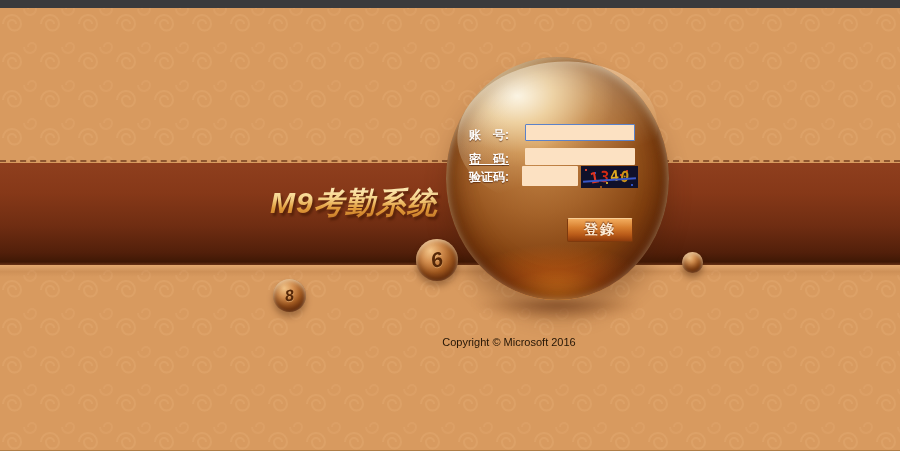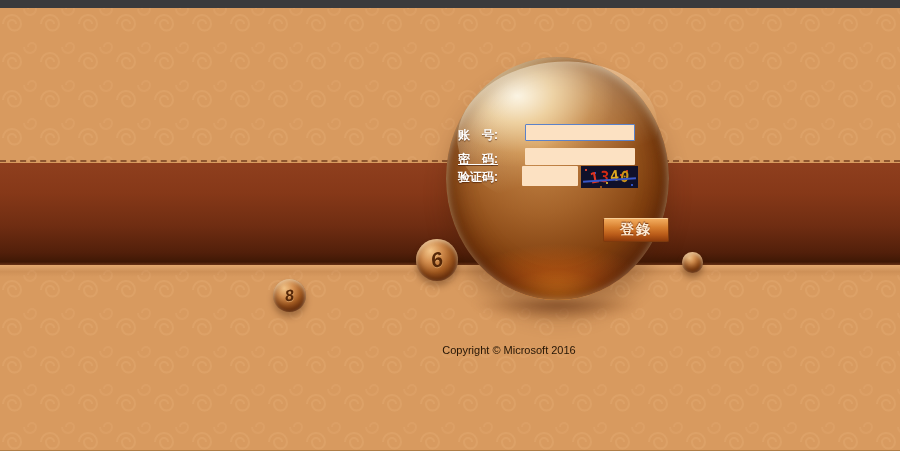--- a/index.html
+++ b/index.html
@@ -53,21 +53,21 @@
     transform:rotate(-7deg);
   }
   .sphere-reflection {
     position:absolute; left:450px; top:301px; width:214px; height:40px; z-index:2;
     background:radial-gradient(ellipse 50% 55% at 50% 8%, rgba(110,55,22,0.55) 0%, rgba(145,85,42,0.28) 48%, transparent 78%);
     filter:blur(3px);
   }
 
   
   .form-label {
-    position:absolute; left:458px; width:62px; text-align:left; z-index:4;
+    position:absolute; left:458px; width:62px; text-align:center; z-index:4;
     color:#FFFFFF; font-size:12px; font-weight:bold; text-shadow:0 1px 1px rgba(60,20,0,0.6);
   }
   .txt-input {
     position:absolute; z-index:4; background:#FCE1C2; border:none; border-radius:1px;
     font-size:12px; padding:1px 3px; color:#4A2A10; outline:none;
   }
   .txt-input.focused { border:1px solid #5C82C8; }
   .captcha-box {
     position:absolute; left:581px; top:166px; width:57px; height:22px; z-index:4;
     background:#10102A; overflow:hidden; cursor:pointer;
@@ -84,21 +84,20 @@
     box-shadow: 9px 3px 0 #3050C0, 21px 13px 0 #C0A030, 35px 5px 0 #D04030,
                 46px 15px 0 #3050C0, 15px 17px 0 #905020, 41px 1px 0 #C03020, 28px 9px 0 #2040A0;
   }
   .login-btn {
     position:absolute; left:567px; top:218px; width:66px; height:24px; z-index:4; cursor:pointer;
     background:linear-gradient(180deg,#F2AC5E 0%, #D87F2F 38%, #B85A18 72%, #8F3C0C 100%);
     border:1px solid #7E3A0E; border-top-color:#F8CE96; border-radius:2px;
     color:#FCEBD4; font-size:14px; font-weight:bold; letter-spacing:2px;
     text-shadow:0 -1px 1px rgba(90,30,0,0.8);
     font-family:"Liberation Sans", sans-serif;
-    margin-left:36px;
   }
 
   
   .ball {
     position:absolute; border-radius:50%; z-index:2;
     background:
       radial-gradient(circle at 34% 28%, #F2C488 0%, #D59050 28%, #A85E22 55%, #7A3A10 80%, #5A2708 100%);
     box-shadow: inset 0 2px 4px rgba(255,235,200,0.7), inset 0 -4px 8px rgba(70,25,4,0.7),
                 0 5px 6px rgba(60,25,5,0.35);
     display:flex; align-items:center; justify-content:center;
@@ -107,21 +106,21 @@
     color:#552708; font-weight:bold; text-shadow:0 1px 0 rgba(255,210,150,0.4);
     font-style:italic;
   }
   .ball-large { left:416px; top:239px; width:42px; height:42px; }
   .ball-large .num { font-size:21px; transform:rotate(-14deg); }
   .ball-medium { left:273px; top:279px; width:33px; height:33px; }
   .ball-medium .num { font-size:16px; transform:rotate(-8deg); }
   .ball-small { left:682px; top:252px; width:21px; height:21px; }
 
   .copyright {
-    position:absolute; left:509px; top:344px; transform:translateX(-50%); z-index:2;
+    position:absolute; left:509px; top:336px; transform:translateX(-50%); z-index:2;
     font-size:11px; color:#241505; white-space:nowrap;
   }
 </style>
 </head>
 <body>
 
 <div class="page">
 
   <svg class="bg-pattern" width="900" height="451" xmlns="http://www.w3.org/2000/svg">
     <defs>
@@ -133,20 +132,21 @@
     <rect width="900" height="451" fill="#D89A5F"></rect>
     <rect width="900" height="451" fill="url(#swirl)"></rect>
   </svg>
 
   <div class="top-bar"></div>
 
   <div class="band"></div>
   <div class="band-stitch"></div>
   <div class="band-glow"></div>
 
+  <div class="title">M9考勤系统</div>
 
   <div class="sphere-reflection"></div>
   <div class="sphere"></div>
 
   <div class="ball ball-large">
     <span class="num">6</span>
   </div>
   <div class="ball ball-medium">
     <span class="num">8</span>
   </div>

